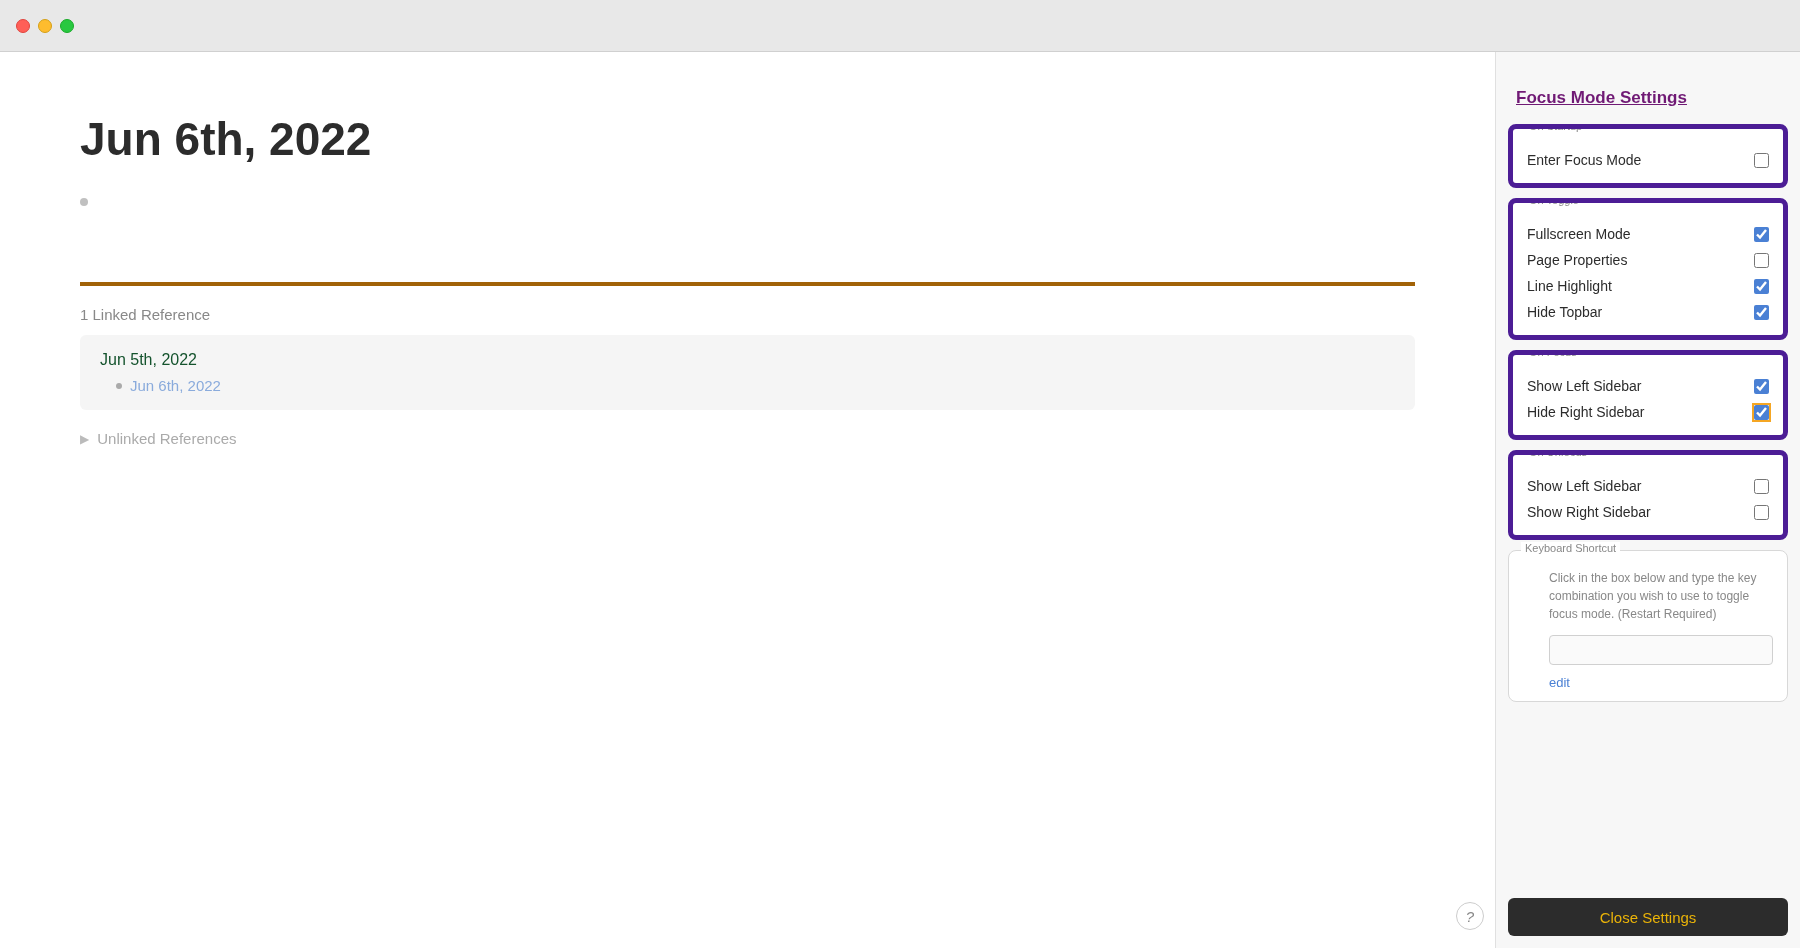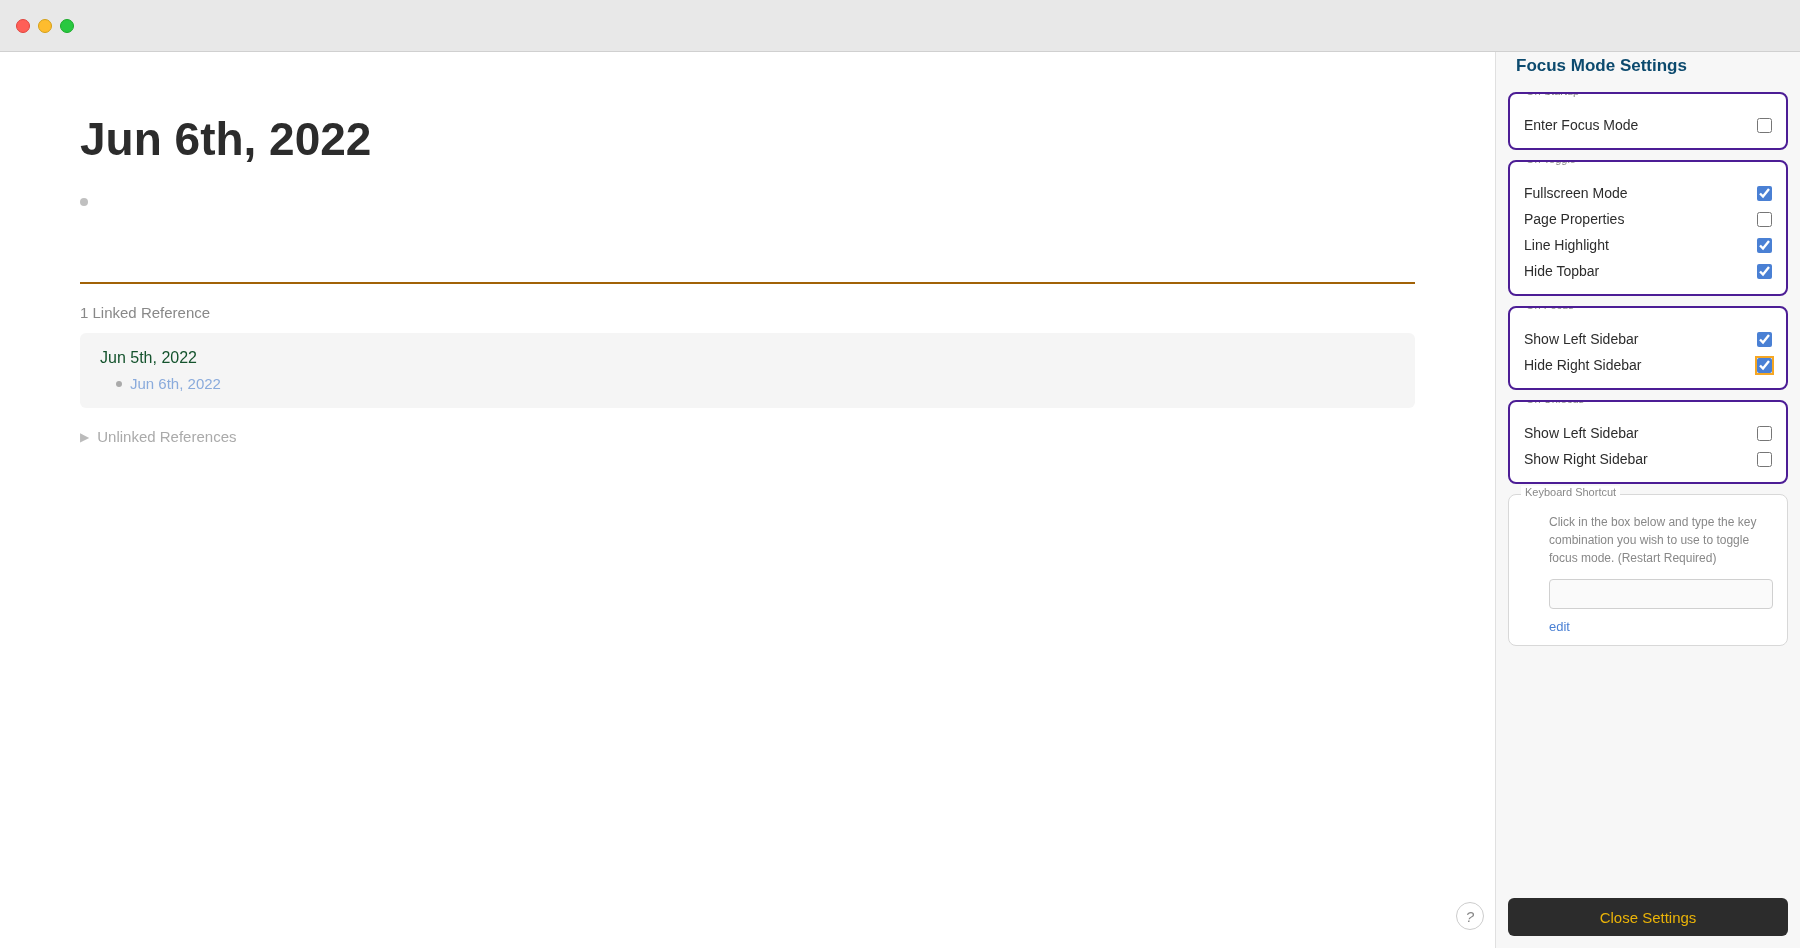--- a/index.html
+++ b/index.html
@@ -74,21 +74,21 @@
 
     .references-section {
       margin-top: 40px;
     }
 
     .linked-references-header {
       font-size: 15px;
       color: #888;
       font-weight: 400;
       margin-bottom: 12px;
-      border-top: 2px solid #a16207;
+      border-top: 4px solid #a16207;
       padding-top: 20px;
     }
 
     .linked-reference-item {
       background: #f5f5f5;
       border-radius: 6px;
       padding: 16px 20px;
       margin-bottom: 8px;
     }
 
@@ -141,34 +141,35 @@
       background: #f7f7f7;
       border-left: 1px solid #e0e0e0;
       display: flex;
       flex-direction: column;
       overflow: hidden;
     }
 
     .panel-title {
       font-size: 17px;
       font-weight: 700;
-      color: #0c4a6e;
-      padding: 4px 20px 16px 20px;
+      color: #701a75;
+      padding: 36px 20px 16px 20px;
       flex-shrink: 0;
+      text-decoration: underline;
     }
 
     .panel-scroll {
       flex: 1;
       overflow-y: auto;
       padding: 0 12px 12px 12px;
     }
 
     
     .settings-group {
-      border: 2px solid #4c1d95;
+      border: 5px solid #4c1d95;
       border-radius: 8px;
       background: #fff;
       margin-bottom: 10px;
       overflow: hidden;
       position: relative;
     }
 
     .settings-group-label {
       position: absolute;
       top: -9px;

